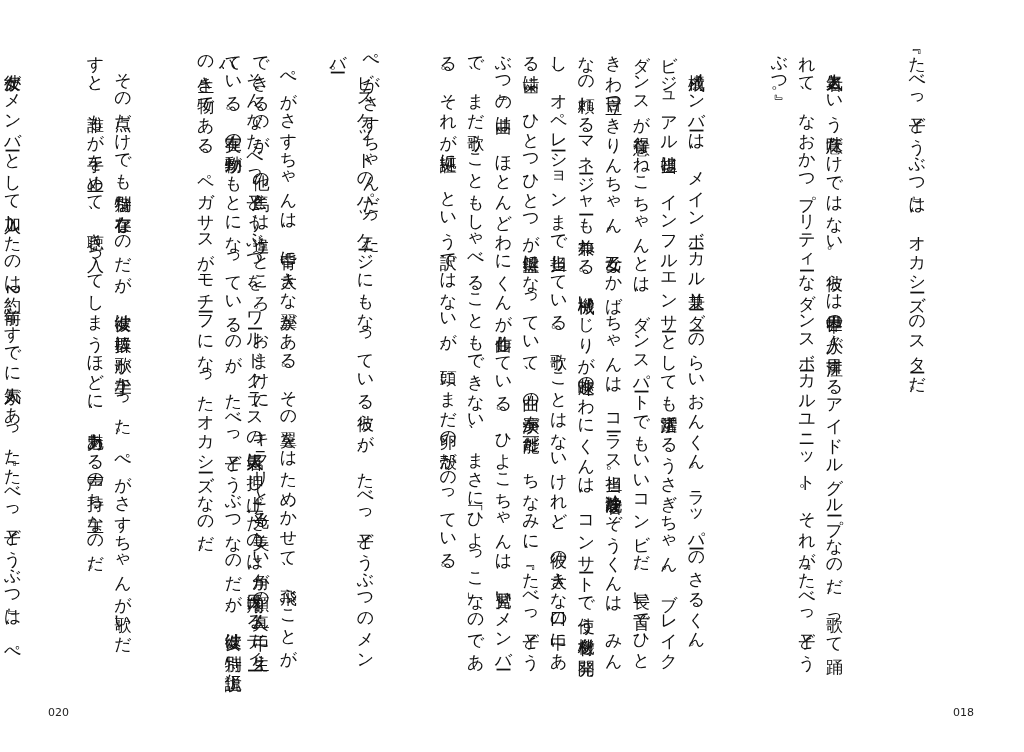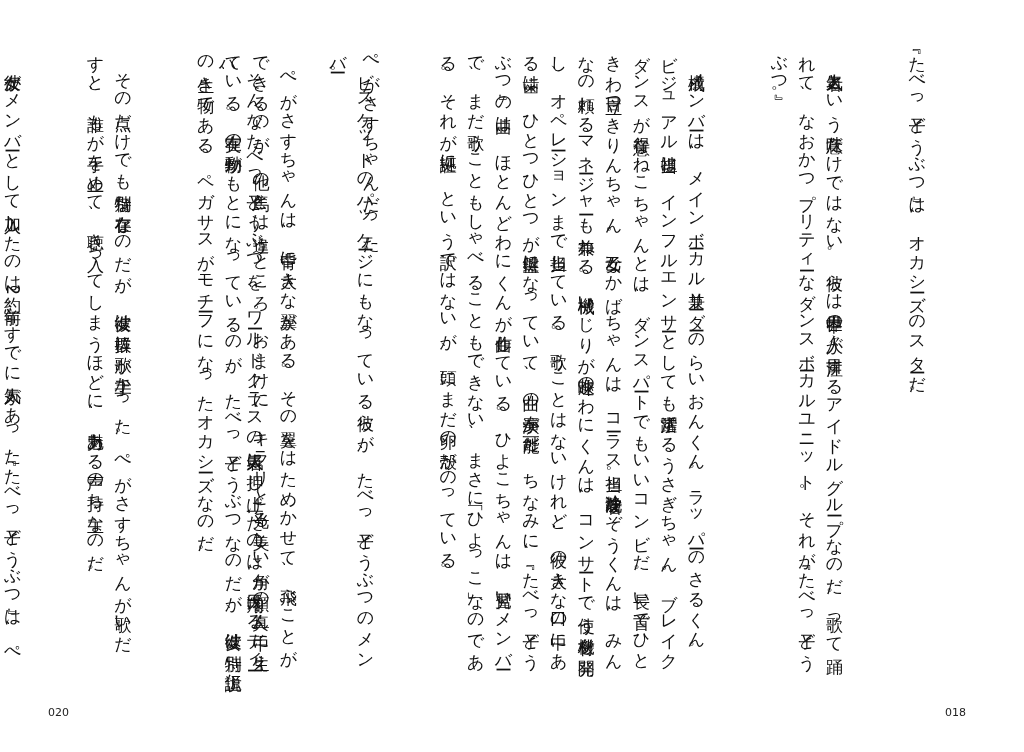--- a/index.html
+++ b/index.html
@@ -12,21 +12,21 @@
     position: absolute; top: 44px; height: 620px;
     writing-mode: vertical-rl; -webkit-writing-mode: vertical-rl;
     font-size: 17px; line-height: 27.6px; letter-spacing: 0.6px;
     white-space: pre-wrap; text-orientation: mixed;
   }
   .page-right .text-block { right: 38px; width: 390px; }
   .page-left .text-block { right: 72px; width: 420px; }
   .para { display: block; margin: 0; }
   .para.indent { text-indent: 1em; }
   .folio { position: absolute; top: 706px; font-size: 11px; font-family: "DejaVu Sans", sans-serif; color: #222; }
-  .page-right .folio { right: 58px; }
+  .page-right .folio { right: 50px; }
   .page-left .folio { left: 48px; }
 </style>
 </head>
 <body>
 
 <div class="page page-right">
   <div class="text-block">
     <p class="para">『たべっ子どうぶつ』は、オカシーズのスターだ。</p>
     <p class="para indent">人気者という意味だけではない。彼らは世界中の人々が注目するアイドルグループなのだ。歌って踊れて、なおかつプリティーなダンスボーカルユニット。それが『たべっ子どうぶつ』。</p>
     <p class="para indent">構成メンバーは、メインボーカル兼リーダーのらいおんくん。ラッパーのさるくん。ビジュアル担当は、インフルエンサーとしても活躍するうさぎちゃん。ブレイクダンスが得意なねこちゃんとは、ダンスパートでもいいコンビだ。長い首でひときわ目立つきりんちゃん。乙女なかばちゃんは、コーラス担当。冷静沈着なぞうくんは、みんなの頼れるマネージャーも兼ねる。機械いじりが趣味のわにくんは、コンサートで使う機材を開発し、オペレーションまで担当している。歌うことはないけれど、彼の大きな口の中にある歯は、ひとつひとつが鍵盤になっていて、曲の演奏が可能だ。ちなみに、『たべっ子どうぶつ』の曲は、ほとんどわにくんが作曲している。ひよこちゃんは、見習いメンバーで、まだ歌うこともしゃべることもできない、まさに「ひよっこ」なのである。それが証拠に、という訳ではないが、頭にまだ卵の殻がのっている。</p>

